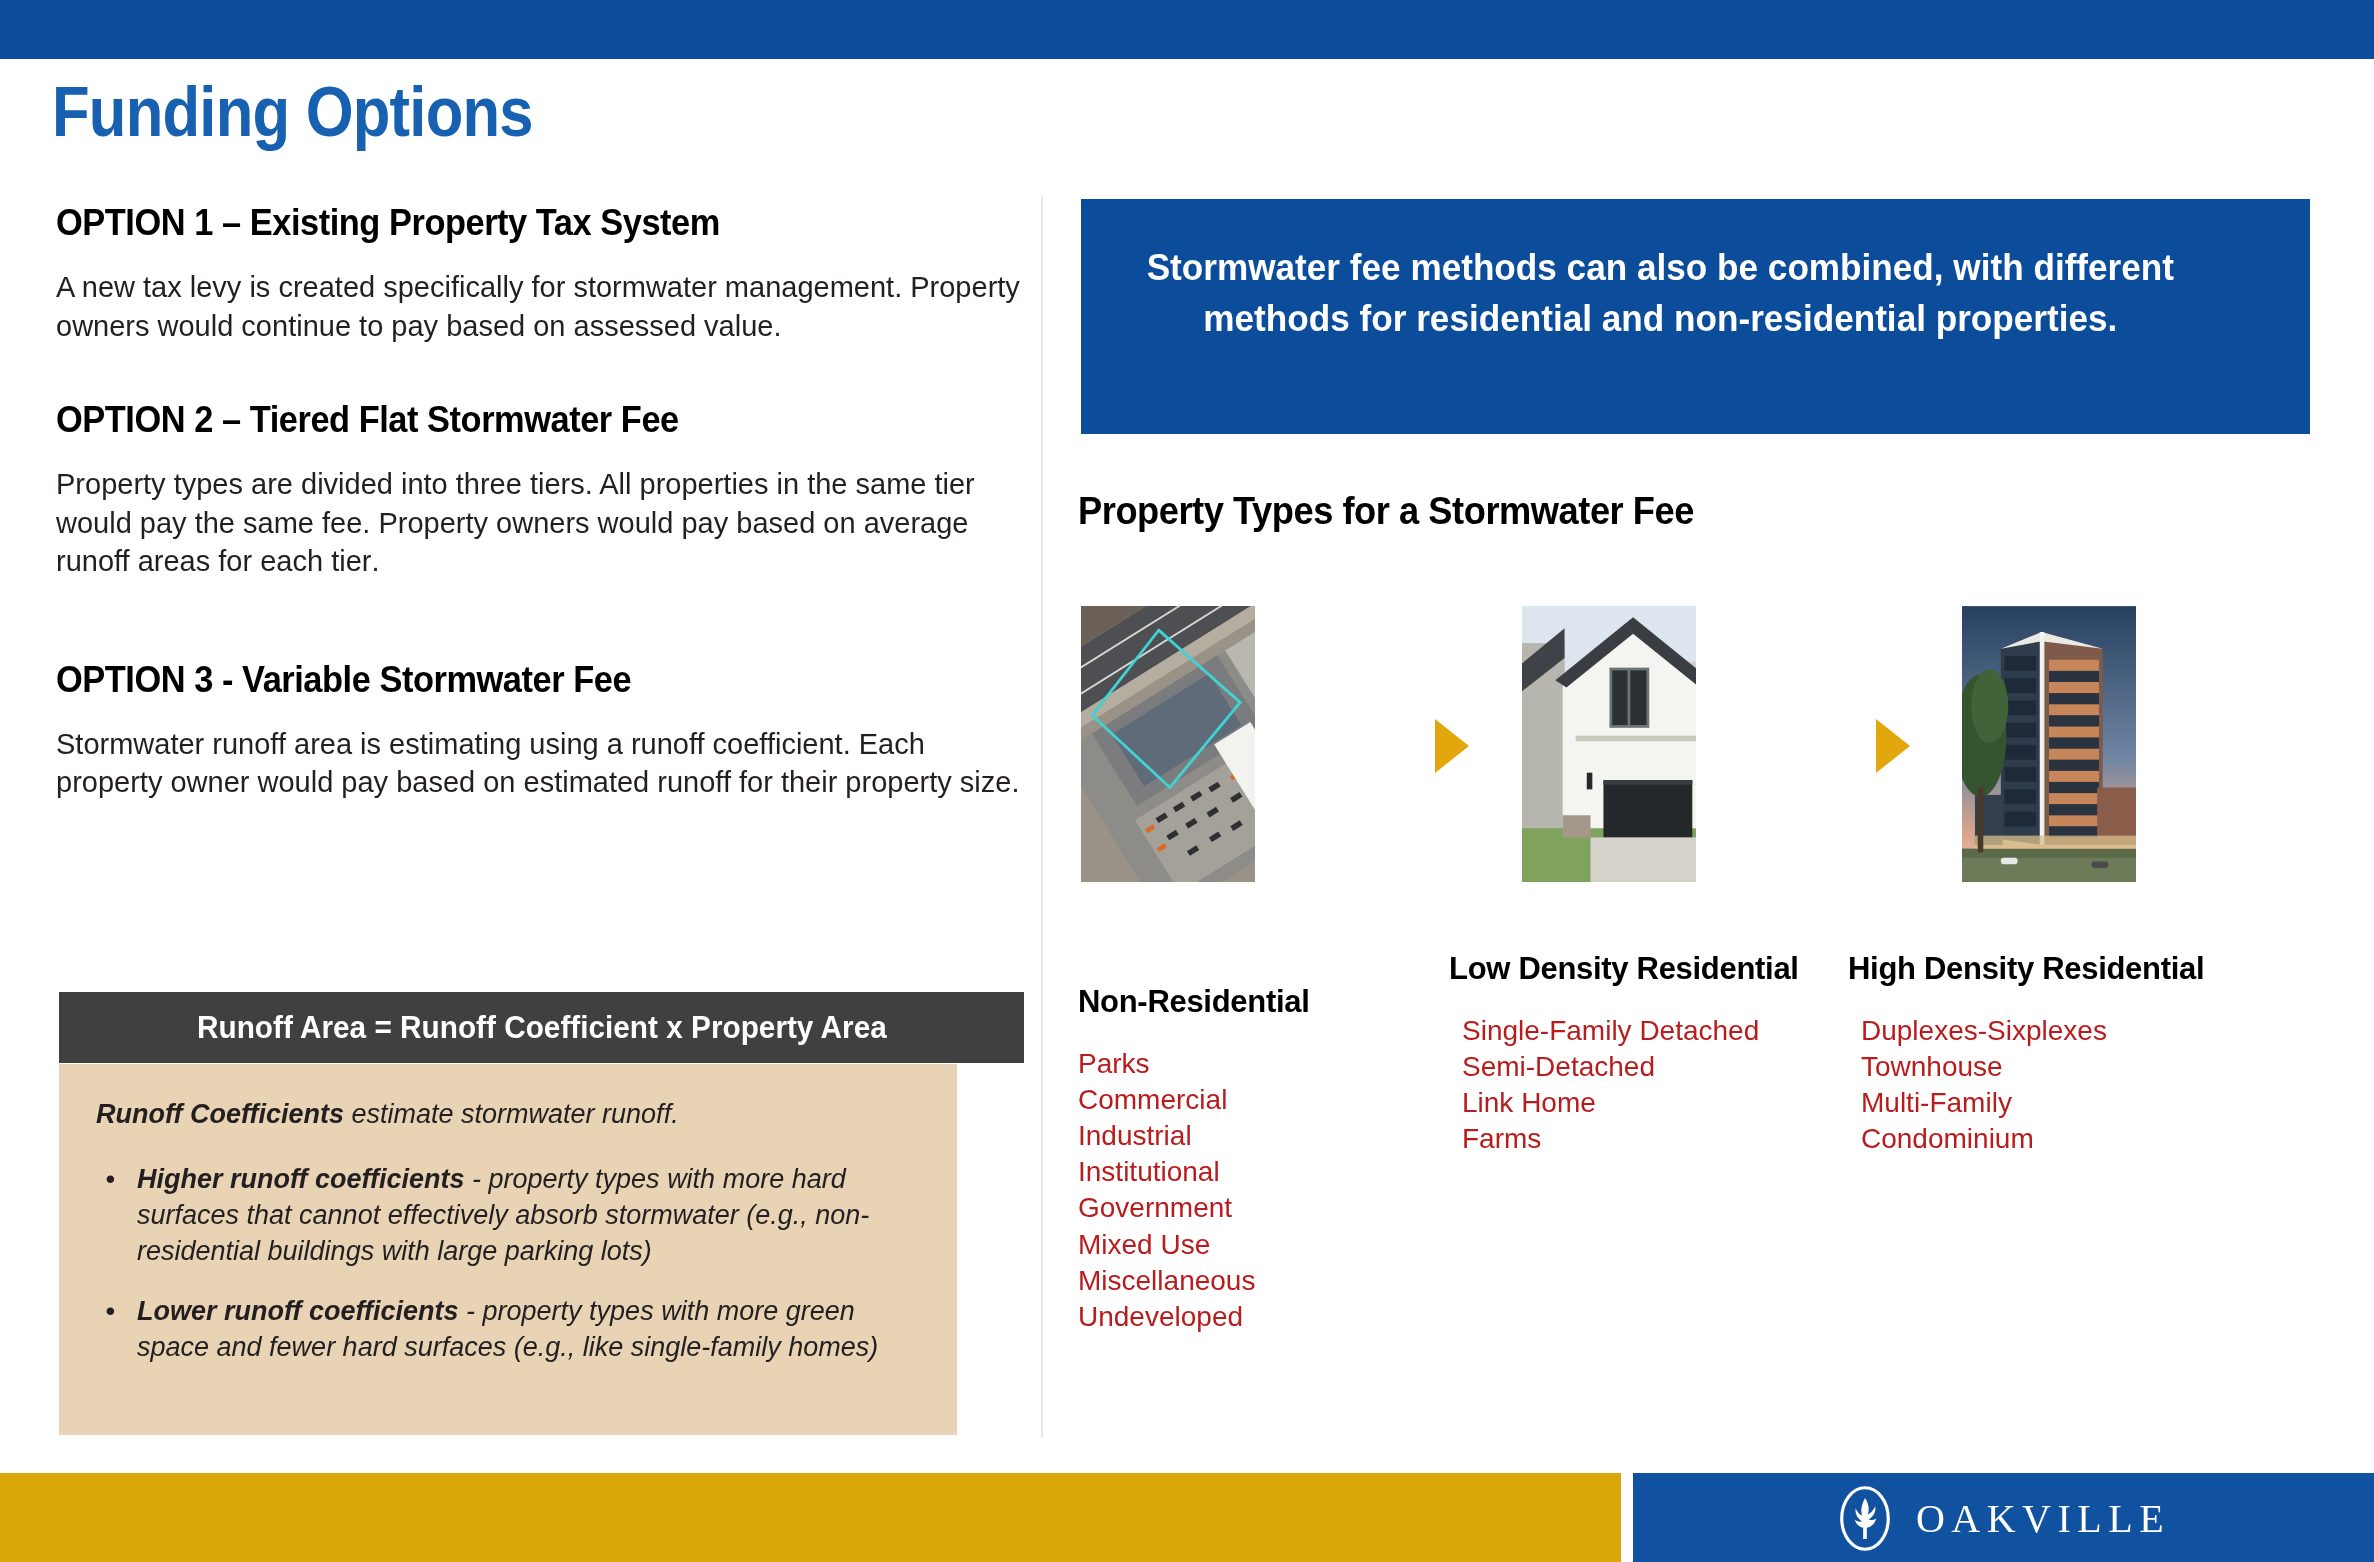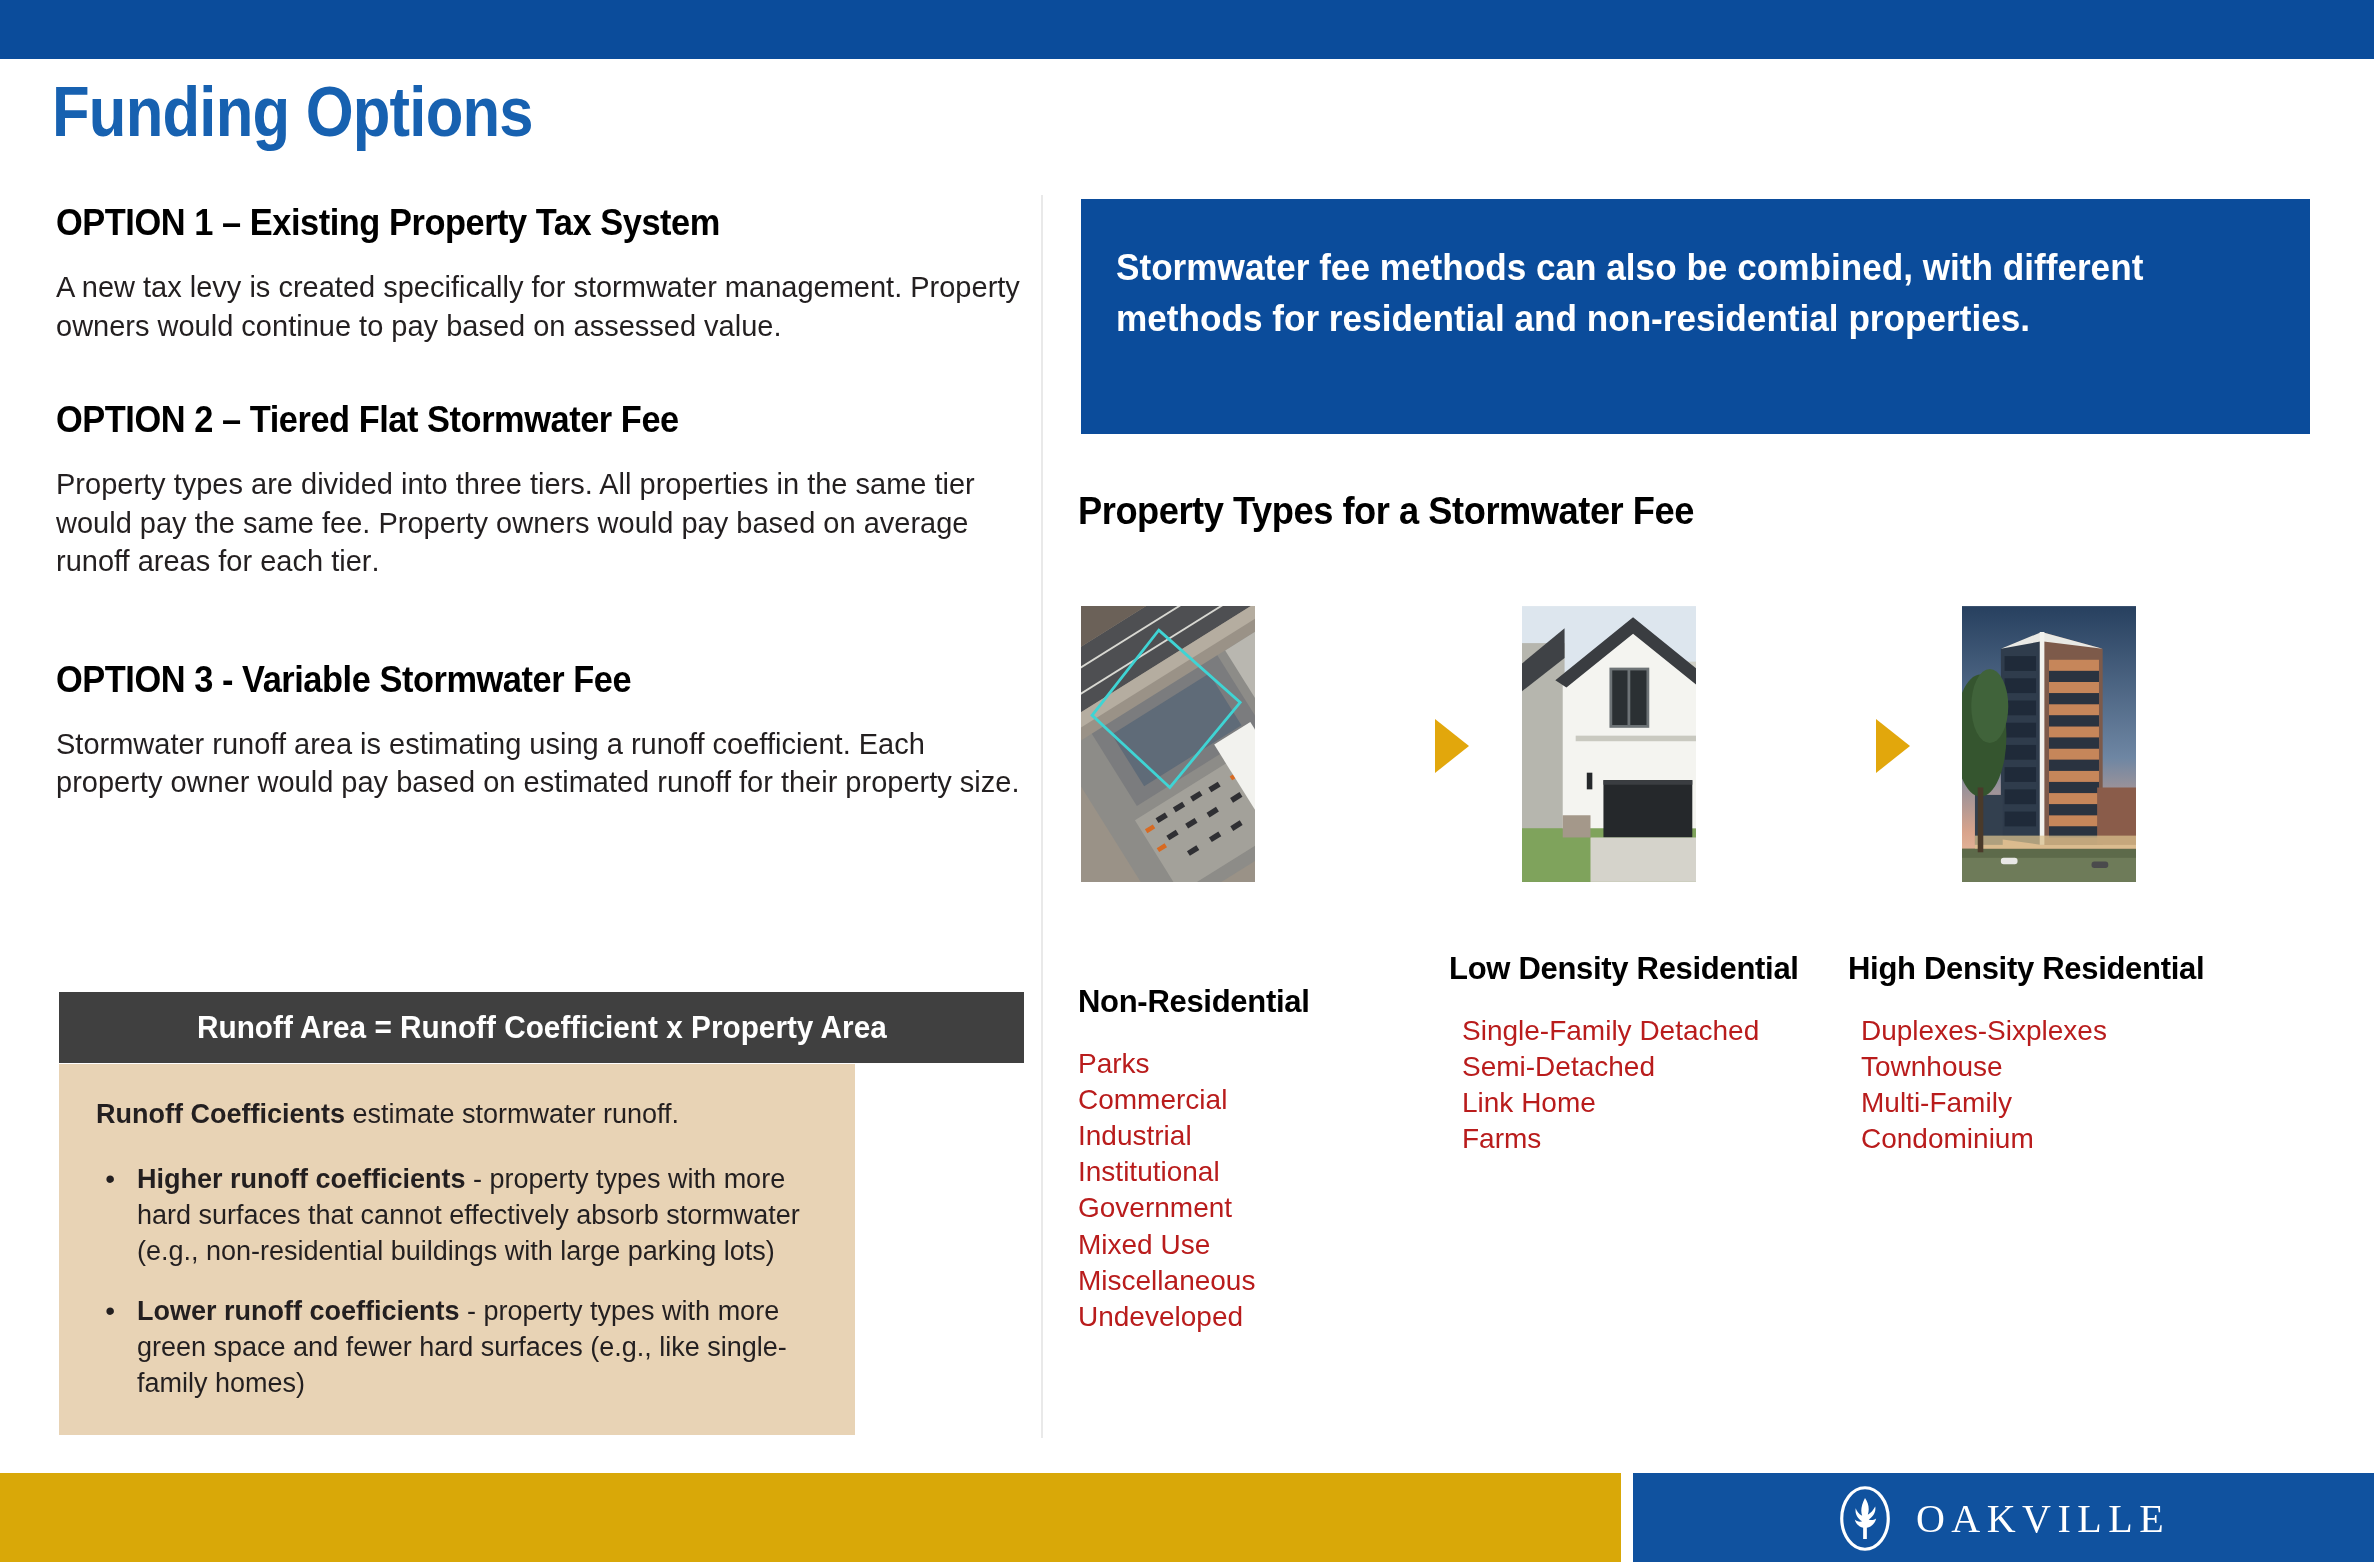--- a/index.html
+++ b/index.html
@@ -79,24 +79,25 @@
     font-weight: bold;
     transform: scaleX(0.93);
     letter-spacing: 0px;
     white-space: nowrap;
   }
 
   
   .beige-box {
     position: absolute;
     left: 59px; top: 1064px;
-    width: 796px; height: 371px;
+    width: 898px; height: 371px;
     background: #e8d3b5;
     box-sizing: border-box;
     padding: 35px 37px 0 37px;
+    font-style: italic;
   }
   .beige-lead {
     font-size: 27px;
     color: #231f20;
     margin: 0 0 32px 0;
     font-weight: 350;
   }
   .beige-lead b { font-weight: bold; }
   .blist { margin: 0; padding: 0; list-style: none; }
   .blist li {
@@ -125,20 +126,21 @@
   }
 
   
   .callout {
     position: absolute;
     left: 1081px; top: 199px;
     width: 1229px; height: 235px;
     background: #0b4c9b;
     box-sizing: border-box;
     padding: 43px 48px 0 35px;
+    text-align: center;
   }
   .callout-text {
     color: #ffffff;
     font-size: 37px;
     font-weight: bold;
     line-height: 1.38;
     transform: scaleX(0.95);
     transform-origin: left top;
   }
 

